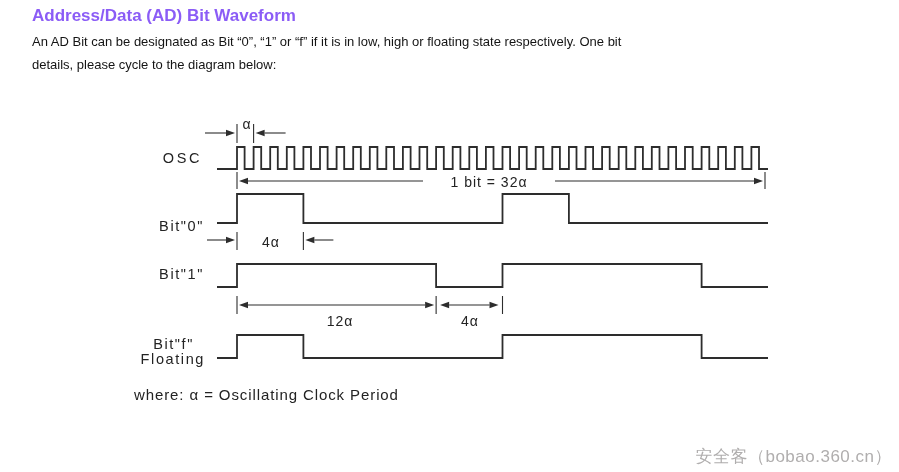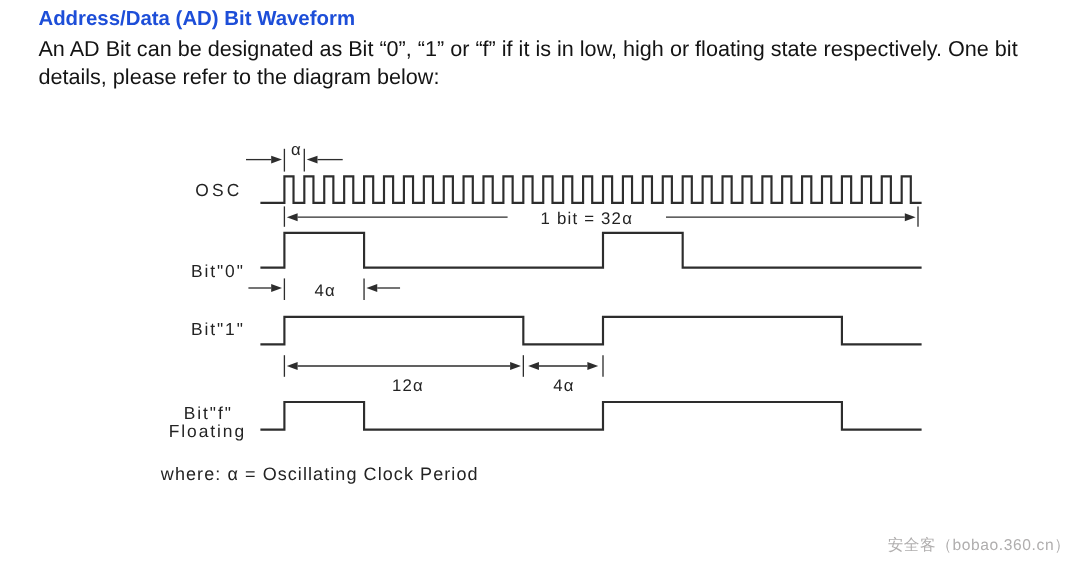--- a/index.html
+++ b/index.html
@@ -2,48 +2,48 @@
 <html><head>
 <meta charset="utf-8">
 <style>
   html,body { margin:0; padding:0; }
   body {
     width:899px; height:472px; position:relative; overflow:hidden;
     background:#ffffff; font-family:"Liberation Sans", sans-serif; color:#111;
   }
   .title {
     position:absolute; left:32px; top:6px;
-    font-size:17px; font-weight:bold; color:#1d4ed8; white-space:nowrap;
+    font-size:17px; font-weight:bold; color:#8b5cf6; white-space:nowrap;
   }
   .intro {
     position:absolute; left:32px; top:30px;
-    font-size:18px; line-height:23.4px; color:#141414;
+    font-size:13px; line-height:23.4px; color:#141414;
   }
   .intro div { white-space:nowrap; }
   #wave-svg { position:absolute; left:0; top:0; }
   text { font-family:"Liberation Sans", sans-serif; fill:#232323; }
   .lbl  { font-size:14.5px; letter-spacing:1.6px; }
   .lbl-osc { font-size:14.5px; letter-spacing:2.6px; }
   .dim  { font-size:14px; letter-spacing:1px; }
   .note { font-size:15px; letter-spacing:0.9px; }
   .watermark {
     position:absolute; right:7px; top:445px;
-    font-size:13px; letter-spacing:0.5px; white-space:nowrap;
+    font-size:17px; letter-spacing:0.5px; white-space:nowrap;
   }
 </style>
 </head>
 <body>
 
 <div>
 
   <div class="title">Address/Data (AD) Bit Waveform</div>
 
   <div class="intro">
     <div>An AD Bit can be designated as Bit “0”, “1” or “f” if it is in low, high or floating state respectively. One bit</div>
-    <div>details, please refer to the diagram below:</div>
+    <div>details, please cycle to the diagram below:</div>
   </div>
 
   <svg id="wave-svg" width="899" height="472" viewBox="0 0 899 472">
 
     <g id="dg-lines">
         <polyline points="217.0,169 237.0,169 237.0,147 244.6,147 244.6,169 253.6,169 253.6,147 261.2,147 261.2,169 270.2,169 270.2,147 277.8,147 277.8,169 286.8,169 286.8,147 294.4,147 294.4,169 303.4,169 303.4,147 311.0,147 311.0,169 320.0,169 320.0,147 327.6,147 327.6,169 336.6,169 336.6,147 344.2,147 344.2,169 353.2,169 353.2,147 360.8,147 360.8,169 369.8,169 369.8,147 377.4,147 377.4,169 386.3,169 386.3,147 394.0,147 394.0,169 402.9,169 402.9,147 410.6,147 410.6,169 419.5,169 419.5,147 427.2,147 427.2,169 436.1,169 436.1,147 443.8,147 443.8,169 452.7,169 452.7,147 460.4,147 460.4,169 469.3,169 469.3,147 476.9,147 476.9,169 485.9,169 485.9,147 493.5,147 493.5,169 502.5,169 502.5,147 510.1,147 510.1,169 519.1,169 519.1,147 526.7,147 526.7,169 535.7,169 535.7,147 543.3,147 543.3,169 552.3,169 552.3,147 559.9,147 559.9,169 568.9,169 568.9,147 576.5,147 576.5,169 585.5,169 585.5,147 593.1,147 593.1,169 602.1,169 602.1,147 609.7,147 609.7,169 618.7,169 618.7,147 626.3,147 626.3,169 635.3,169 635.3,147 642.9,147 642.9,169 651.8,169 651.8,147 659.5,147 659.5,169 668.4,169 668.4,147 676.1,147 676.1,169 685.0,169 685.0,147 692.7,147 692.7,169 701.6,169 701.6,147 709.3,147 709.3,169 718.2,169 718.2,147 725.9,147 725.9,169 734.8,169 734.8,147 742.4,147 742.4,169 751.4,169 751.4,147 759.0,147 759.0,169 768.0,169" fill="none" stroke="#2d2d2d" stroke-width="1.8"></polyline>
         <polyline points="217.0,223 237.0,223 237.0,194 303.4,194 303.4,223 502.5,223 502.5,194 568.9,194 568.9,223 768.0,223" fill="none" stroke="#2d2d2d" stroke-width="1.8"></polyline>
         <polyline points="217.0,287 237.0,287 237.0,264 436.1,264 436.1,287 502.5,287 502.5,264 701.6,264 701.6,287 768.0,287" fill="none" stroke="#2d2d2d" stroke-width="1.8"></polyline>
         <polyline points="217.0,358 237.0,358 237.0,335 303.4,335 303.4,358 502.5,358 502.5,335 701.6,335 701.6,358 768.0,358" fill="none" stroke="#2d2d2d" stroke-width="1.8"></polyline>
         <line x1="237" y1="124" x2="237" y2="143" stroke="#2d2d2d" stroke-width="1.1"></line>

